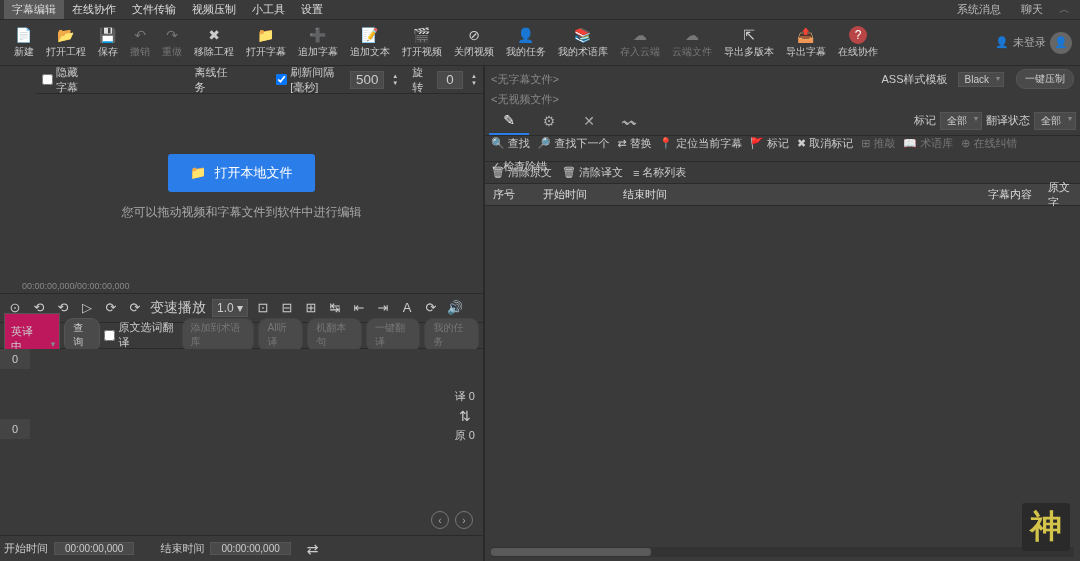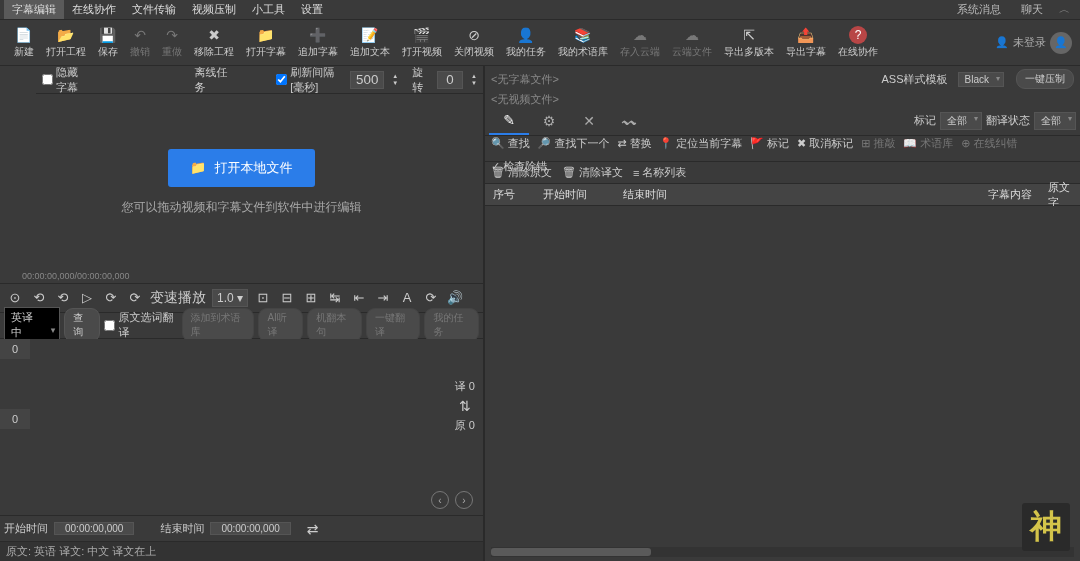--- a/index.html
+++ b/index.html
@@ -36,21 +36,21 @@
 .open-btn { background: #2b7de9; color: #fff; padding: 10px 22px; border-radius: 3px; display: flex; align-items: center; gap: 8px; font-size: 13px; cursor: pointer; }
 .drop-hint { margin-top: 12px; color: #aaa; font-size: 12px; }
 
 .timeline-bar { height: 30px; display: flex; align-items: center; padding: 0 6px; gap: 6px; border-top: 1px solid #2a2a2a; border-bottom: 1px solid #2a2a2a; }
 .tc { font-size: 9px; color: #888; position: absolute; }
 .tb-ico { width: 18px; height: 18px; display: flex; align-items: center; justify-content: center; cursor: pointer; color: #ccc; font-size: 13px; }
 .speed-lbl { font-size: 14px; color: #ccc; margin-left: 0; }
 .speed-sel { background: #4a4a4a; border: 1px solid #555; color: #ccc; padding: 1px 4px; font-size: 12px; }
 
 .trans-bar { height: 26px; display: flex; align-items: center; padding: 0 4px; gap: 4px; border-bottom: 1px solid #2a2a2a; }
-.sel { background: #000000; border: 1px solid #555; color: #ccc; padding: 2px 18px 2px 6px; font-size: 11px; position: relative; }
+.sel { background: #be185d; border: 1px solid #555; color: #ccc; padding: 10px 18px 2px 6px; font-size: 11px; position: relative; }
 .sel::after { content: "▾"; position: absolute; right: 4px; font-size: 9px; color: #888; }
 .pill-btn { background: #4a4a4a; border: 1px solid #555; color: #ccc; padding: 2px 8px; border-radius: 9px; font-size: 10px; cursor: pointer; }
 .pill-btn.dim { color: #777; border-color: #444; }
 
 .edit-area { flex: 1; position: relative; background: #3a3a3a; }
 .line-gutter { position: absolute; left: 0; top: 0; width: 30px; background: #444; color: #ccc; text-align: center; padding: 4px 0; font-size: 11px; }
 .line-gutter.g2 { top: 70px; }
 .swap-col { position: absolute; right: 8px; top: 40px; text-align: center; color: #ccc; font-size: 11px; }
 .swap-col .sw { font-size: 14px; margin: 4px 0; }
 .nav-arrows { position: absolute; right: 10px; bottom: 6px; display: flex; gap: 6px; }
@@ -266,21 +266,20 @@
     </div>
 
     <div class="time-row">
       <span>开始时间</span>
       <span class="time-box">00:00:00,000</span>
       <span style="margin-left:20px">结束时间</span>
       <span class="time-box">00:00:00,000</span>
       <span class="loop-ico" style="margin-left:10px">⇄</span>
     </div>
 
-    <div class="status">原文: 英语  译文: 中文   译文在上</div>
   </div>
 
   <div class="right-pane">
     <div class="rt-tabs">
       <span class="tab-chip">&lt;无字幕文件&gt;</span>
       <div class="spacer"></div>
       <span class="rt-lbl">ASS样式模板</span>
       <span class="rt-sel">Black</span>
       <span class="pill-btn" style="margin-left:6px">一键压制</span>
     </div>

